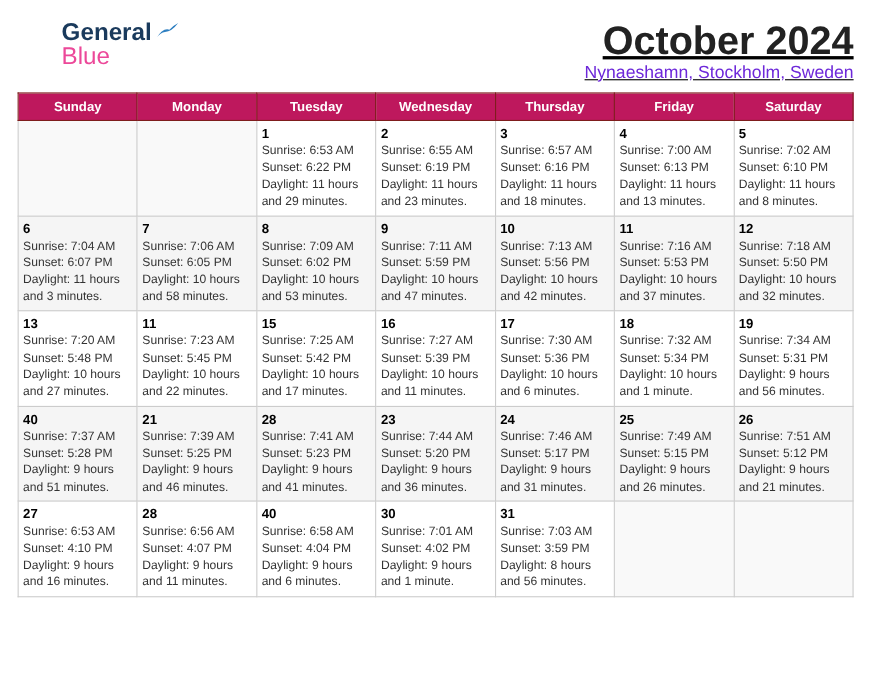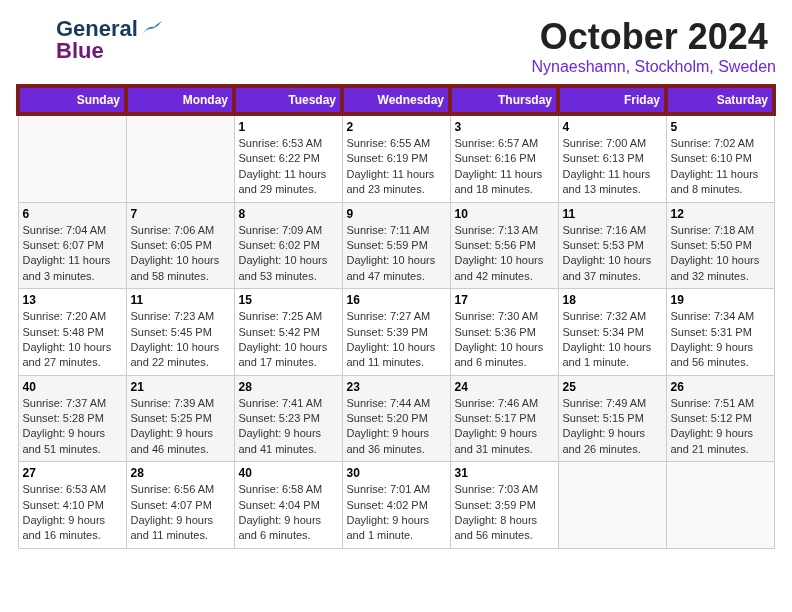--- a/index.html
+++ b/index.html
@@ -16,44 +16,45 @@
       align-items: flex-start;
       margin-bottom: 8px;
     }
     .logo {
       display: flex;
       flex-direction: column;
       align-items: flex-start;
       margin-left: 40px;
     }
     .title-area {
-      text-align: center;
+      text-align: right;
+      text-decoration: underline;
     }
     .month-title {
       font-size: 36px;
       font-weight: bold;
       color: #222;
     }
     .location-title {
       font-size: 16px;
       color: #6d28d9;
     }
     table {
       width: 100%;
       border-collapse: collapse;
       font-size: 11px;
     }
     thead tr th {
-      background: #6d28d9;
+      background: #be185d;
       color: #fff;
       padding: 5px 4px;
-      text-align: right;
+      text-align: center;
       font-size: 12px;
       font-weight: bold;
-      border: 4px solid #7f1d1d;
+      border: 1px solid #7f1d1d;
     }
     tbody tr td {
       border: 1px solid #ccc;
       vertical-align: top;
       padding: 4px;
       width: calc(100% / 7);
       height: 80px;
       background: #fff;
     }
     tbody tr:nth-child(even) td {
@@ -81,21 +82,21 @@
 <body>
 
 <div class="header-area">
   <div class="logo">
     <div style="display:flex; align-items:center; gap:2px;">
       <span style="font-size:22px; font-weight:bold; color:#1a3a5c;">General</span>
       <svg width="22" height="16" viewBox="0 0 22 16">
         <path d="M2 14 Q8 4 14 6 Q18 2 22 0 Q16 8 10 8 Q6 8 2 14Z" fill="#2e7fc1"></path>
       </svg>
     </div>
-    <span style="font-size:22px; font-weight:bold; color:#701a75; margin-top:-4px;">Blue</span>
+    <span style="font-size:22px; font-weight:normal; color:#ec4899; margin-top:-4px;">Blue</span>
   </div>
   <div class="title-area">
     <div class="month-title">October 2024</div>
     <div class="location-title">Nynaeshamn, Stockholm, Sweden</div>
   </div>
 </div>
 
 <table>
   <thead>
     <tr id="header-row">

